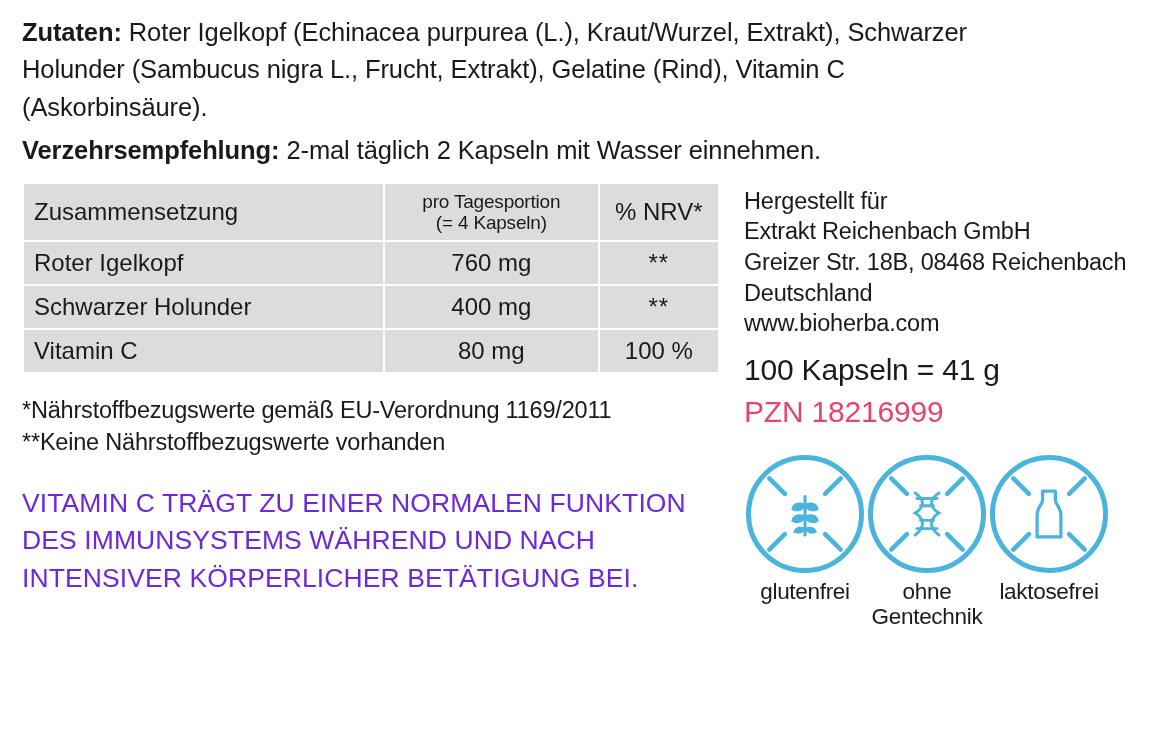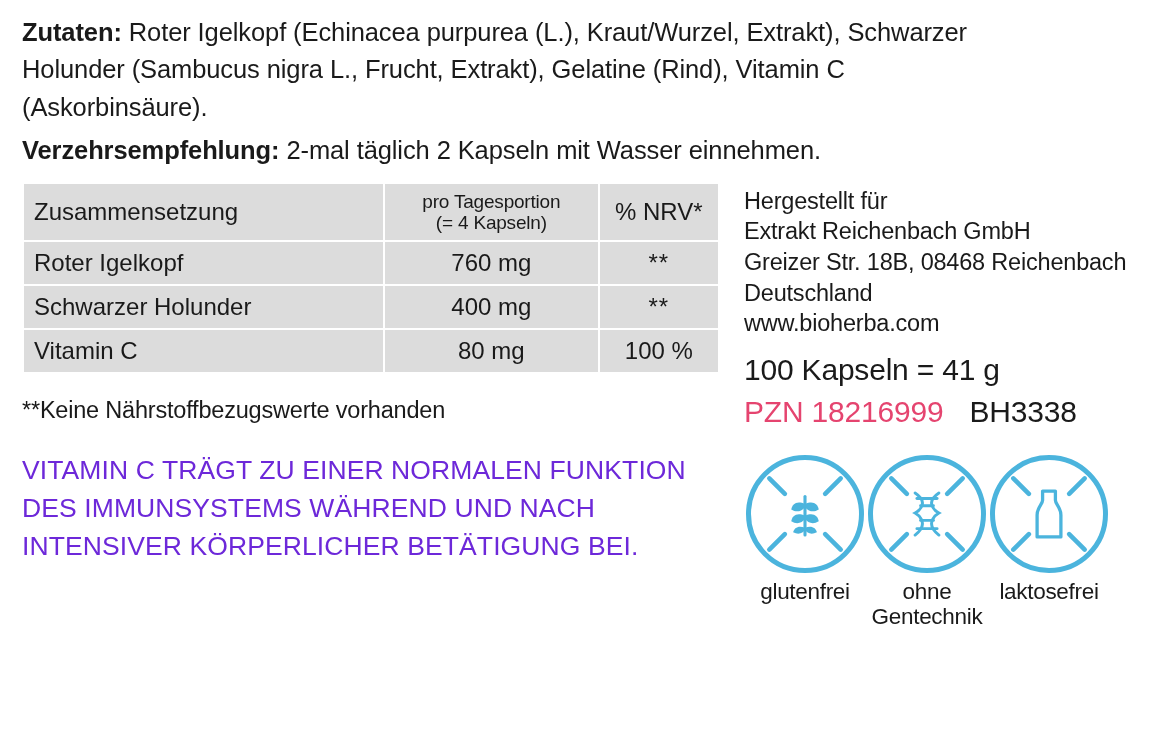--- a/index.html
+++ b/index.html
@@ -202,20 +202,21 @@
         </tr>
         <tr>
           <td class="c-name">Vitamin C</td>
           <td class="c-amt">80 mg</td>
           <td class="c-nrv">100 %</td>
         </tr>
       </tbody>
         </table>
 
       <div class="footnotes">
+        <div>*Nährstoffbezugswerte gemäß EU-Verordnung 1169/2011</div>
         <div>**Keine Nährstoffbezugswerte vorhanden</div>
       </div>
 
       <div class="claim">
         <div>VITAMIN C TRÄGT ZU EINER NORMALEN FUNKTION</div>
         <div>DES IMMUNSYSTEMS WÄHREND UND NACH</div>
         <div>INTENSIVER KÖRPERLICHER BETÄTIGUNG BEI.</div>
       </div>
 
     </div>
@@ -227,21 +228,20 @@
         <div>Extrakt Reichenbach GmbH</div>
         <div>Greizer Str. 18B, 08468 Reichenbach</div>
         <div>Deutschland</div>
         <div>www.bioherba.com</div>
       </div>
 
       <div class="count">100 Kapseln = 41 g</div>
 
       <div class="codes">
         <span class="pzn">PZN 18216999</span>
-        <span class="bh">BH3338</span>
       </div>
 
       <div class="icons">
 
         <div class="icon-item">
           <div class="icon-circle">
             <svg viewBox="0 0 118 118" aria-hidden="true">
               <g stroke="#4bb4dd" stroke-width="5" stroke-linecap="round">
                 <line x1="20" y1="20" x2="37" y2="37"></line>
                 <line x1="98" y1="20" x2="81" y2="37"></line>

